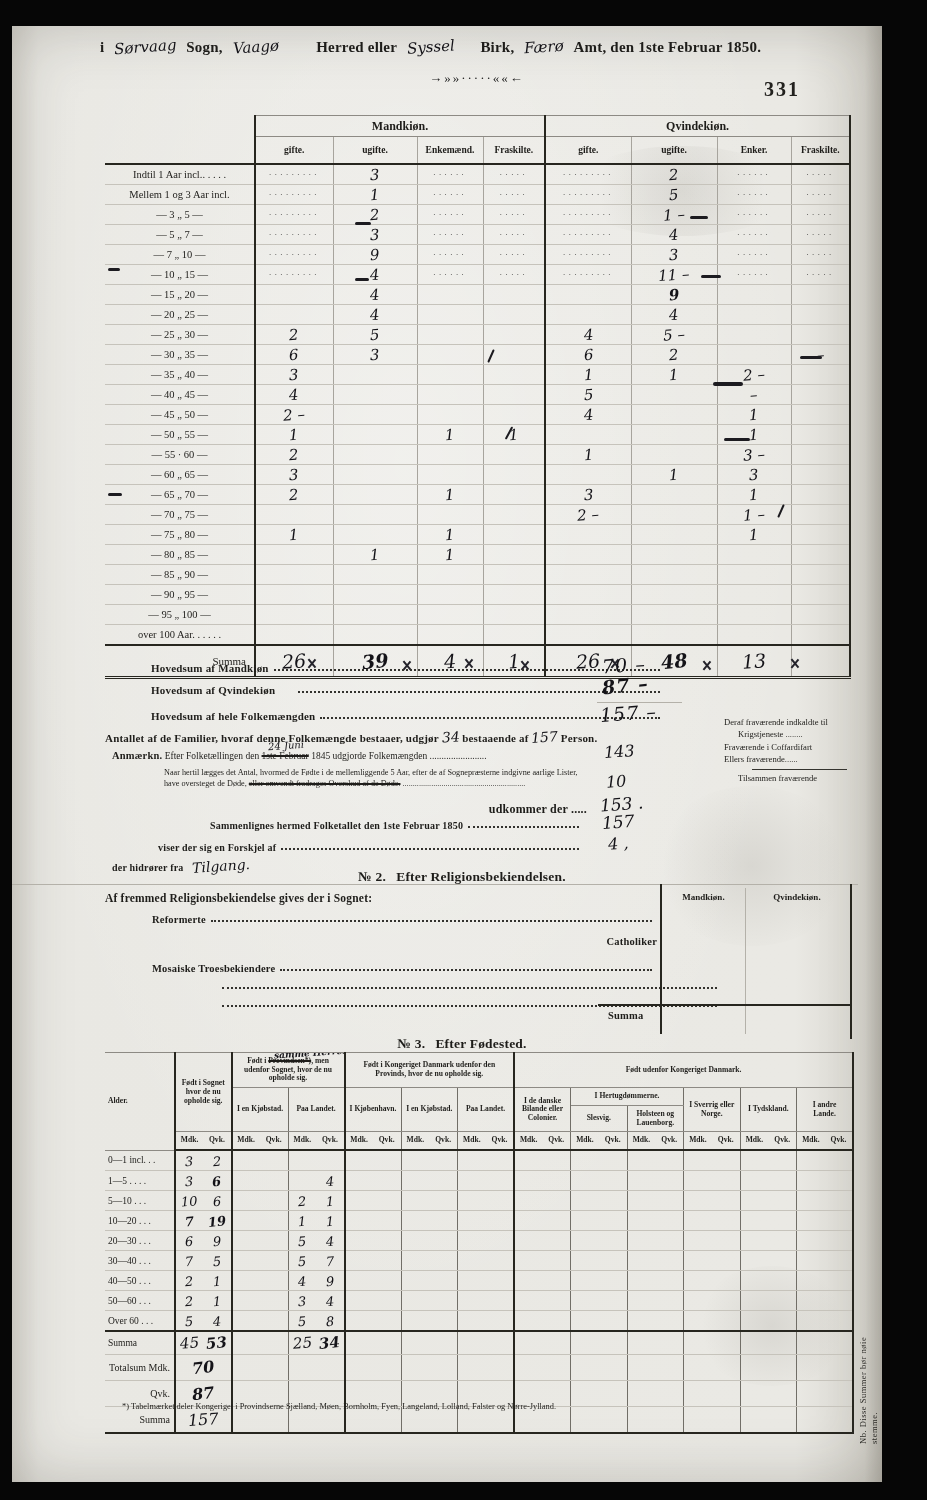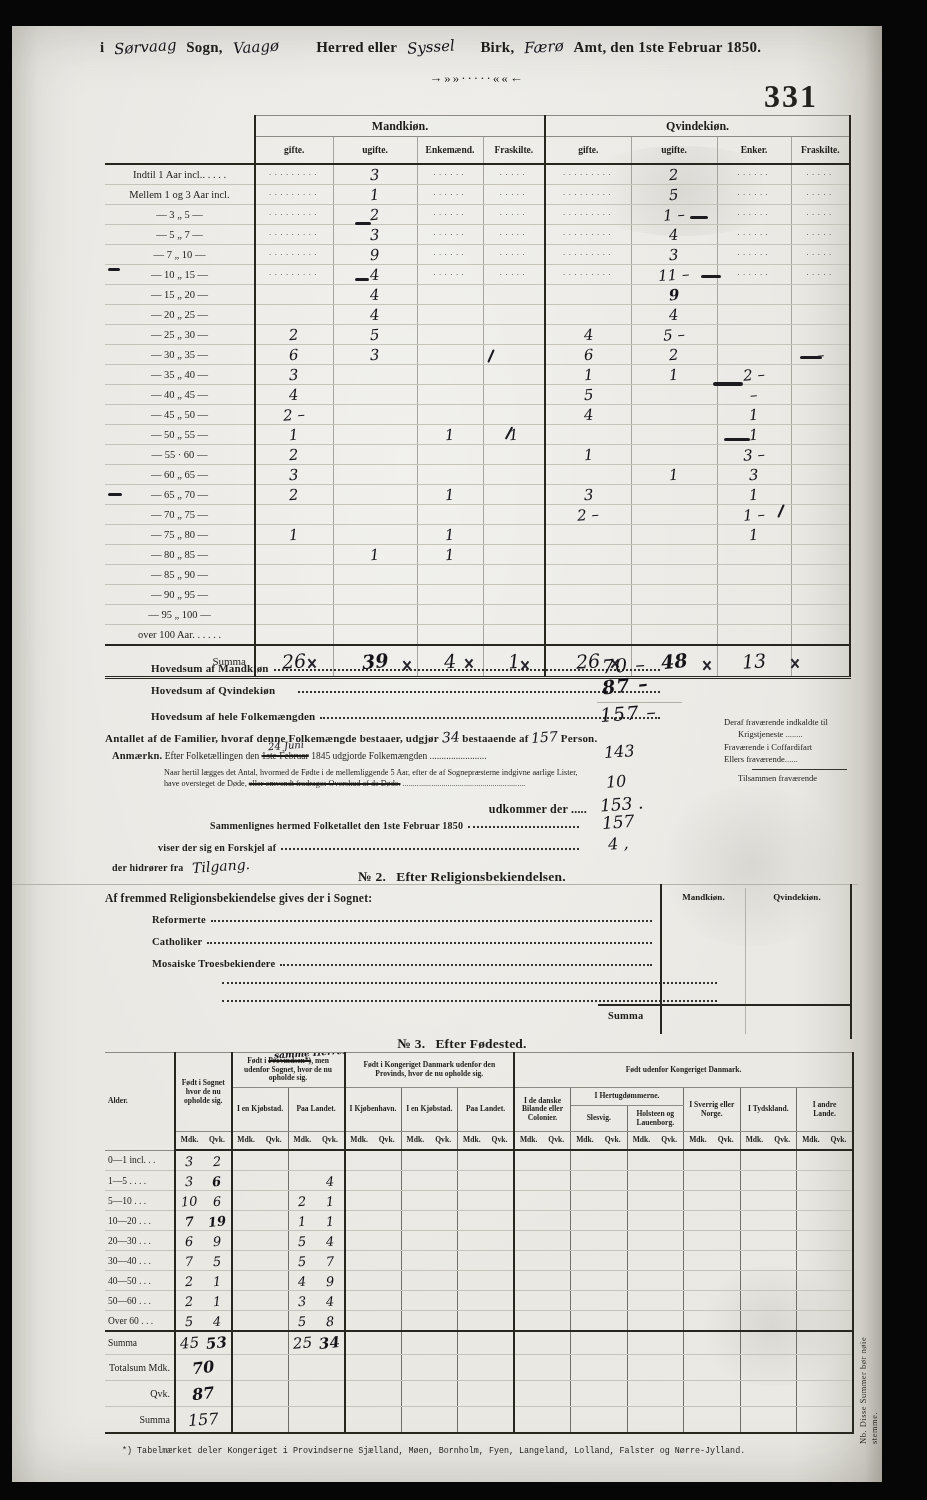--- a/index.html
+++ b/index.html
@@ -20,21 +20,21 @@
   .hw-bold{font-weight:700;font-size:1.25em;transform:rotate(-6deg);}
   .hw-lg{font-size:19px;letter-spacing:1px;}
   .struck{text-decoration:line-through;text-decoration-thickness:2px;}
   .dots{font-size:8px;letter-spacing:3px;color:#2a2a28;}
   .leader{flex:1;border-bottom:2px dotted #33322e;height:2px;margin:0 5px 3px 5px;}
   .abs{position:absolute;}
   .flexline{display:flex;align-items:flex-end;}
   
   .doc-header{left:88px;top:12px;width:770px;font-size:15px;}
   .doc-header .hw{font-size:15px;margin:0 6px;}
-  .pageno{left:752px;top:52px;font-size:32px;letter-spacing:2px;font-weight:bold;color:#22211e;}
+  .pageno{left:752px;top:52px;font-size:20px;letter-spacing:2px;font-weight:bold;color:#22211e;}
   .ornament{left:300px;top:44px;width:330px;text-align:center;font-size:13px;letter-spacing:2px;color:#222;}
   .sec-title{font-size:13.5px;text-align:center;}
   
   table{border-collapse:collapse;table-layout:fixed;}
   .t1{left:93px;top:89px;width:745px;}
   .t1 table{width:745px;}
   .t1 th,.t1 td{padding:0;overflow:hidden;white-space:nowrap;}
   .t1 thead th{font-size:9.5px;font-weight:bold;text-align:center;}
   .t1 .grp{font-size:12px;border-bottom:1px solid #8d8a84;height:20px;}
   .t1 .sub{height:26px;border-bottom:2px solid #27261f;}
@@ -516,21 +516,21 @@
     <span class="fr">Efter Religionsbekiendelsen.</span>
   </div>
 
   <div class="lightline" style="left:0px;top:858px;width:846px;height:1px;"></div>
   <div class="abs t2-intro fr" style="left:93px;top:866px;">Af fremmed Religionsbekiendelse gives der i Sognet:</div>
   <div id="t2-items" class="abs" style="left:140px;top:888px;">
       <div class="flexline t2-item" style="margin-bottom: 11px;">
         <span class="fr">Reformerte</span>
         <span class="leader"></span>
       </div>
-      <div class="flexline t2-item" style="margin-bottom: 11px;">
+      <div class="flexline t2-item" style="margin-bottom: 11px; flex-direction: column;">
         <span class="fr">Catholiker</span>
         <span class="leader"></span>
       </div>
       <div class="flexline t2-item" style="margin-bottom: 11px;">
         <span class="fr">Mosaiske Troesbekiendere</span>
         <span class="leader"></span>
       </div>
       <div class="flexline t2-item" style="margin-bottom: 11px; margin-left: 65px;">
         <span class="fr"></span>
         <span class="leader"></span>
@@ -963,21 +963,21 @@
             <td class="pair-r"></td>
             <td class=""></td>
             <td class="pair-r"></td>
             <td class=""></td>
             <td class="grp-r"></td>
           </tr>
         </tbody>
     </table>
   </div>
 
-  <div class="abs footnote" style="left:110px;top:1420px;width:680px;font-family:Liberation Mono, monospace;">*) Tabelmærket deler Kongeriget i Provindserne Sjælland, Møen, Bornholm, Fyen, Langeland, Lolland, Falster og Nørre-Jylland.</div>
+  <div class="abs footnote" style="left:110px;top:1376px;width:680px;">*) Tabelmærket deler Kongeriget i Provindserne Sjælland, Møen, Bornholm, Fyen, Langeland, Lolland, Falster og Nørre-Jylland.</div>
 
   <div class="abs side-note" style="left:846px;top:1288px;height:130px;">Nb. Disse Summer bør nøie stemme.</div>
 
   <div class="pen-mark" style="left:343px;top:196px;width:16px;"></div>
   <div class="pen-mark" style="left:678px;top:190px;width:18px;"></div>
   <div class="pen-mark" style="left:343px;top:252px;width:14px;"></div>
   <div class="pen-mark" style="left:689px;top:249px;width:20px;"></div>
   <div class="pen-mark" style="left:788px;top:330px;width:22px;height:3px;"></div>
   <div class="pen-mark" style="left:701px;top:356px;width:30px;height:4px;"></div>
   <div class="pen-mark" style="left:712px;top:412px;width:26px;height:3px;"></div>

